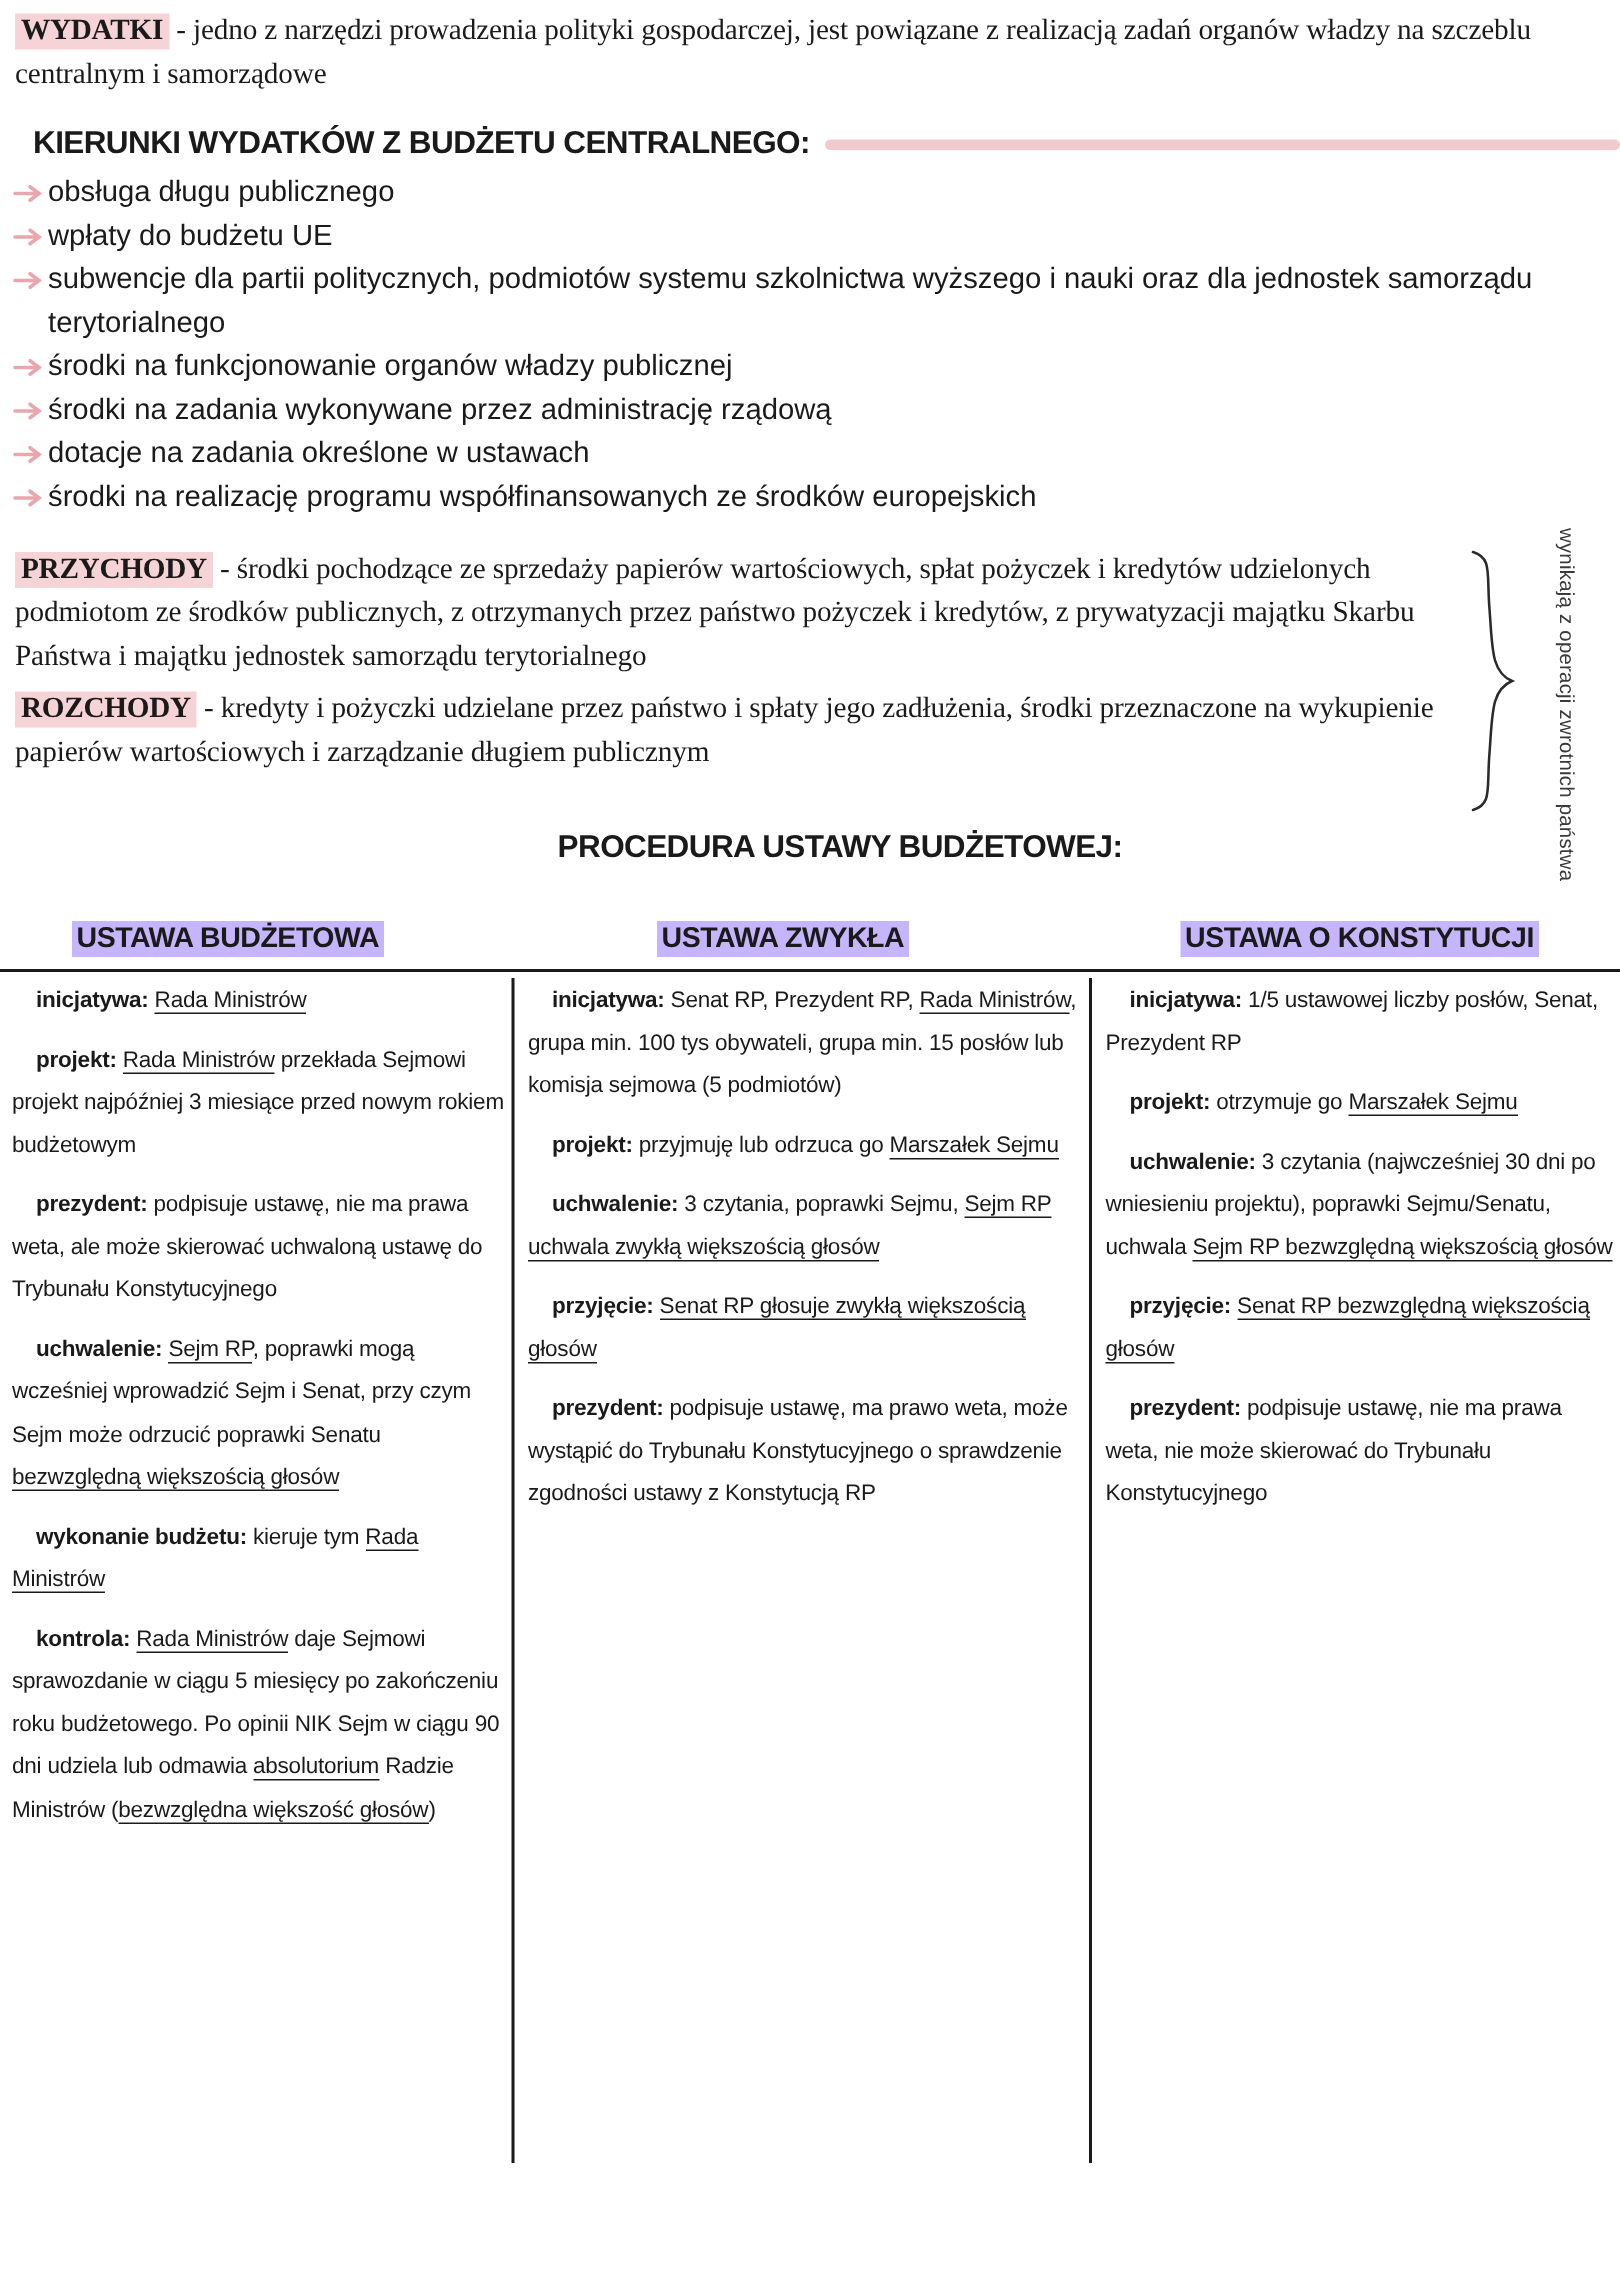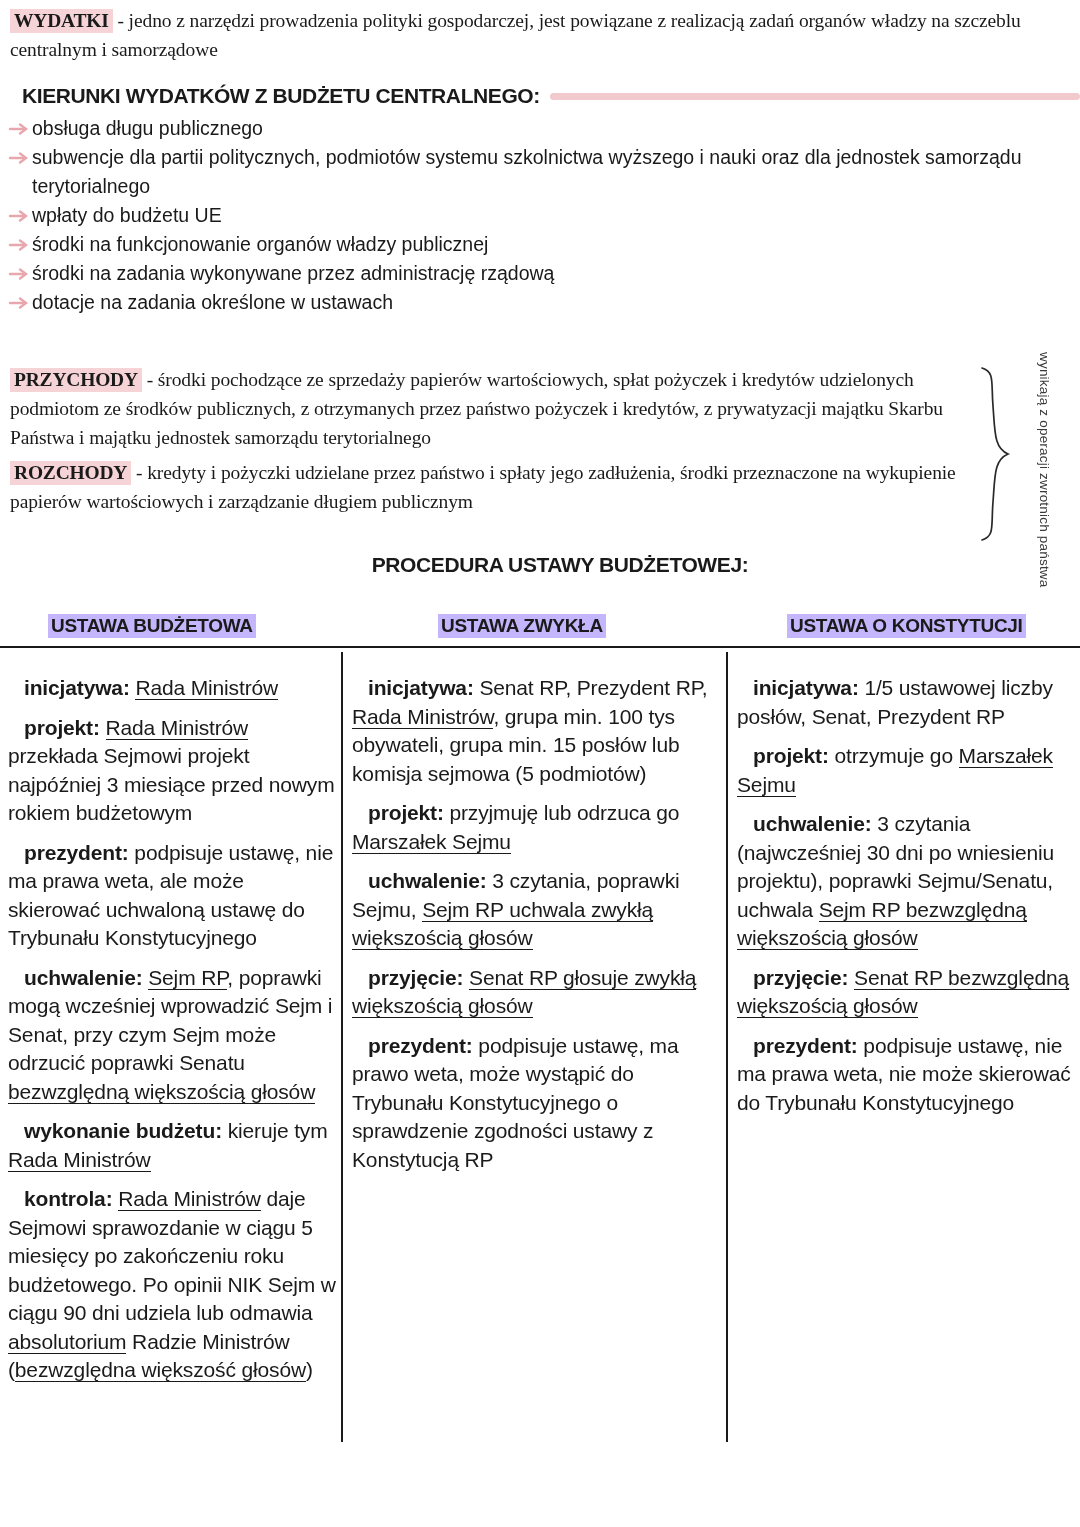--- a/index.html
+++ b/index.html
@@ -175,22 +175,22 @@
     top: 652px;
     width: 2.2px;
     background: #1a1a1a;
     height: 790px;
   }
   #v-div-1 { left: 341px; }
   #v-div-2 { left: 726px; }
 
   .col {
     position: absolute;
-    top: 674px;
-    font-size: 21px;
+    top: 653px;
+    font-size: 15px;
     line-height: 28.5px;
     letter-spacing: -0.15px;
   }
   #col-0 { left: 8px;   width: 330px; }
   #col-1 { left: 352px; width: 366px; }
   #col-2 { left: 737px; width: 340px; }
 
   .entry { margin-bottom: 11px; }
   .entry .lead { padding-left: 16px; }
 </style>
@@ -220,42 +220,42 @@
   </div>
   <div class="arrow-item">
     <span class="arrow-ic">
       <svg width="24" height="29" viewBox="0 0 24 29">
           <g stroke="#e8a6ad" stroke-width="2.4" fill="none" stroke-linecap="round">
             <path d="M2 15 H17"></path>
             <path d="M12 10.5 L18 15 L12 19.5"></path>
           </g>
         </svg>
     </span>
+    <span class="arrow-tx">wpłaty do budżetu UE</span>
+  </div>
+  <div class="arrow-item">
+    <span class="arrow-ic">
+      <svg width="24" height="29" viewBox="0 0 24 29">
+          <g stroke="#e8a6ad" stroke-width="2.4" fill="none" stroke-linecap="round">
+            <path d="M2 15 H17"></path>
+            <path d="M12 10.5 L18 15 L12 19.5"></path>
+          </g>
+        </svg>
+    </span>
     <span class="arrow-tx">subwencje dla partii politycznych, podmiotów systemu szkolnictwa wyższego i nauki oraz dla jednostek samorządu terytorialnego</span>
   </div>
   <div class="arrow-item">
     <span class="arrow-ic">
       <svg width="24" height="29" viewBox="0 0 24 29">
           <g stroke="#e8a6ad" stroke-width="2.4" fill="none" stroke-linecap="round">
             <path d="M2 15 H17"></path>
             <path d="M12 10.5 L18 15 L12 19.5"></path>
           </g>
         </svg>
     </span>
-    <span class="arrow-tx">wpłaty do budżetu UE</span>
-  </div>
-  <div class="arrow-item">
-    <span class="arrow-ic">
-      <svg width="24" height="29" viewBox="0 0 24 29">
-          <g stroke="#e8a6ad" stroke-width="2.4" fill="none" stroke-linecap="round">
-            <path d="M2 15 H17"></path>
-            <path d="M12 10.5 L18 15 L12 19.5"></path>
-          </g>
-        </svg>
-    </span>
     <span class="arrow-tx">środki na funkcjonowanie organów władzy publicznej</span>
   </div>
   <div class="arrow-item">
     <span class="arrow-ic">
       <svg width="24" height="29" viewBox="0 0 24 29">
           <g stroke="#e8a6ad" stroke-width="2.4" fill="none" stroke-linecap="round">
             <path d="M2 15 H17"></path>
             <path d="M12 10.5 L18 15 L12 19.5"></path>
           </g>
         </svg>
@@ -265,20 +265,31 @@
   <div class="arrow-item">
     <span class="arrow-ic">
       <svg width="24" height="29" viewBox="0 0 24 29">
           <g stroke="#e8a6ad" stroke-width="2.4" fill="none" stroke-linecap="round">
             <path d="M2 15 H17"></path>
             <path d="M12 10.5 L18 15 L12 19.5"></path>
           </g>
         </svg>
     </span>
     <span class="arrow-tx">dotacje na zadania określone w ustawach</span>
+  </div>
+  <div class="arrow-item">
+    <span class="arrow-ic">
+      <svg width="24" height="29" viewBox="0 0 24 29">
+          <g stroke="#e8a6ad" stroke-width="2.4" fill="none" stroke-linecap="round">
+            <path d="M2 15 H17"></path>
+            <path d="M12 10.5 L18 15 L12 19.5"></path>
+          </g>
+        </svg>
+    </span>
+    <span class="arrow-tx">środki na realizację programu współfinansowanych ze środków europejskich</span>
   </div>
 </div>
 
 <div id="przychody" class="para">
   <span class="hl">PRZYCHODY</span><span> - środki pochodzące ze sprzedaży papierów wartościowych, spłat pożyczek i kredytów udzielonych podmiotom ze środków publicznych, z otrzymanych przez państwo pożyczek i kredytów, z prywatyzacji majątku Skarbu Państwa i majątku jednostek samorządu terytorialnego</span>
 </div>
 
 <div id="rozchody" class="para">
   <span class="hl">ROZCHODY</span><span> - kredyty i pożyczki udzielane przez państwo i spłaty jego zadłużenia, środki przeznaczone na wykupienie papierów wartościowych i zarządzanie długiem publicznym</span>
 </div>

